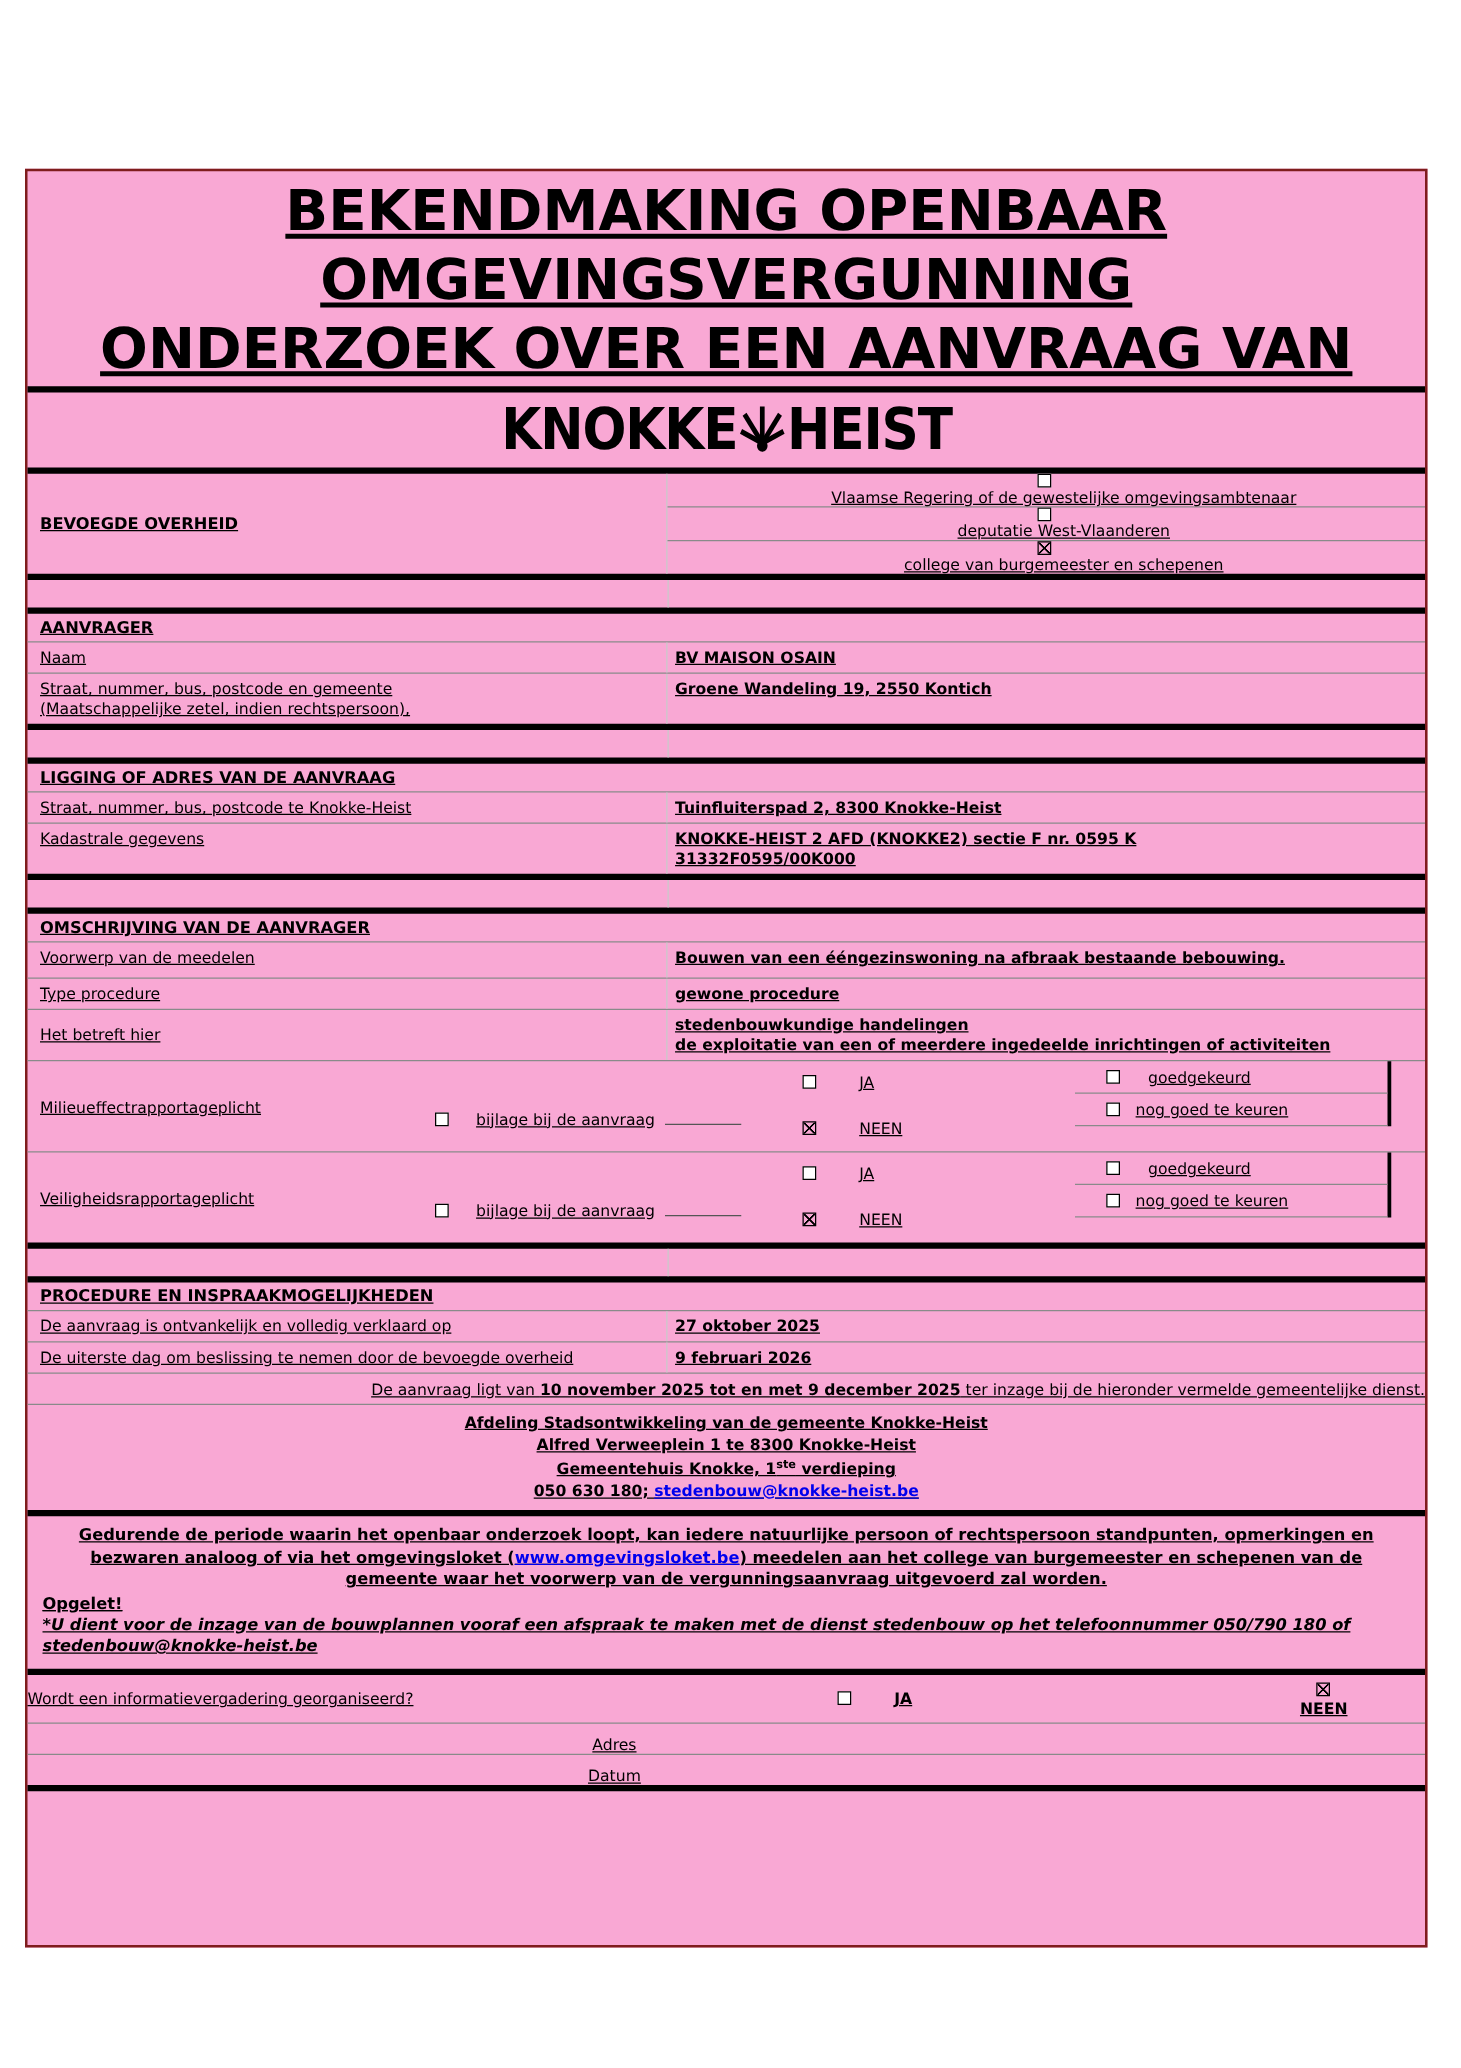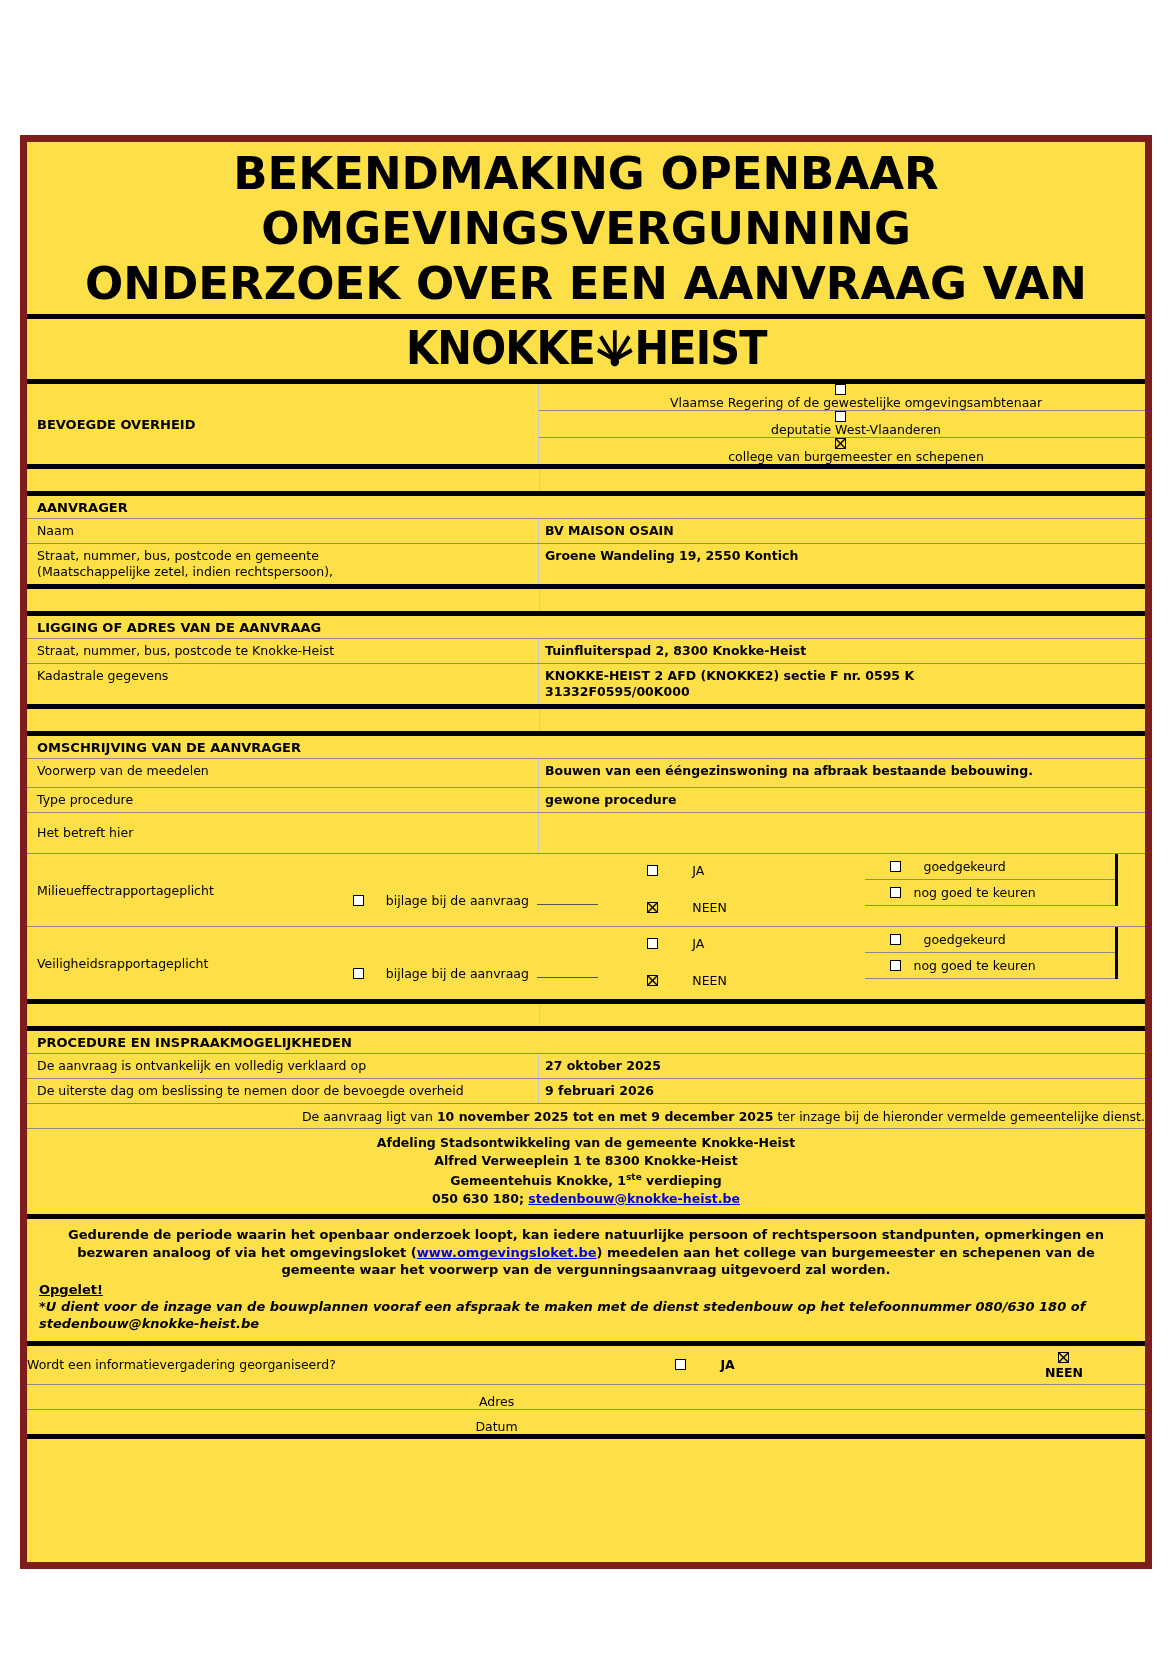--- a/index.html
+++ b/index.html
@@ -1,18 +1,18 @@
 <!DOCTYPE html>
 <html><head>
 <meta charset="utf-8">
 <style>
   html,body{margin:0;padding:0;background:#fff;}
   body{width:1169px;height:1654px;position:relative;color:#000;
        font-family:"DejaVu Sans","Liberation Sans",sans-serif;}
-  .sheet{position:absolute;left:20px;top:135px;width:1118px;border:7px solid #7f1d1d;background:#fde047;}
+  .sheet{position:absolute;left:20px;top:135px;width:1118px;border:2px solid #7f1d1d;background:#f9a8d4;text-decoration:underline;}
 
   
   .title-block{border-bottom:5px solid #000;text-align:center;font-weight:bold;
                font-size:45px;line-height:55px;padding:4px 6px 3px;}
   .logo-block{border-bottom:5px solid #000;text-align:center;padding:4px 0 1px;}
   .logo-inner{display:inline-block;transform:scaleX(0.9);font-size:46px;font-weight:bold;
               letter-spacing:-1px;white-space:nowrap;line-height:50px;}
   .logo-sym{display:inline-block;vertical-align:-5px;margin:0 1px;}
   .thin-b{border-bottom:1px solid #8a8a8a;}
   .sec{border-bottom:5px solid #000;}
@@ -167,20 +167,22 @@
     <div class="lv-row thin-b" style="min-height:28px;">
       <div class="lv-label">Voorwerp van de meedelen</div>
       <div class="lv-value">Bouwen van een ééngezinswoning na afbraak bestaande bebouwing.</div>
     </div>
     <div class="lv-row thin-b">
       <div class="lv-label">Type procedure</div>
       <div class="lv-value">gewone procedure</div>
     </div>
     <div class="lv-row" style="min-height:40px;">
       <div class="lv-label" style="display:flex;align-items:center;">Het betreft hier</div>
+      <div class="lv-value">stedenbouwkundige handelingen
+de exploitatie van een of meerdere ingedeelde inrichtingen of activiteiten</div>
     </div>
 
     <div class="rap">
       <div class="rap-label">Milieueffectrapportageplicht</div>
       <div class="rap-bijlage">
         <span class="cb"></span>
         <span class="opt-text">bijlage bij de aanvraag</span>
         <span class="fill-line"></span>
       </div>
       <div class="rap-mid">
@@ -258,21 +260,21 @@
       <div><span>Gemeentehuis Knokke, 1</span><sup>ste</sup><span> verdieping</span></div>
       <div><span>050 630 180; </span><a class="doclink">stedenbouw@knokke-heist.be</a></div>
     </div>
   </div>
 
   <div class="notice">
     <div class="notice-para">
       <span>Gedurende de periode waarin het openbaar onderzoek loopt, kan iedere natuurlijke persoon of rechtspersoon standpunten, opmerkingen en bezwaren analoog of via het omgevingsloket (</span><a class="doclink">www.omgevingsloket.be</a><span>) meedelen aan het college van burgemeester en schepenen van de gemeente waar het voorwerp van de vergunningsaanvraag uitgevoerd zal worden.</span>
     </div>
     <div class="opgelet">Opgelet!</div>
-    <div class="note">*U dient voor de inzage van de bouwplannen vooraf een afspraak te maken met de dienst stedenbouw op het telefoonnummer 080/630 180 of stedenbouw@knokke-heist.be</div>
+    <div class="note">*U dient voor de inzage van de bouwplannen vooraf een afspraak te maken met de dienst stedenbouw op het telefoonnummer 050/790 180 of stedenbouw@knokke-heist.be</div>
   </div>
 
   <div class="sec">
     <div class="info-row">
       <div class="info-label">Wordt een informatievergadering georganiseerd?</div>
       <div class="info-ja">
         <span class="cb"></span>
         <span class="bold-s">JA</span>
       </div>
       <div class="info-neen">

